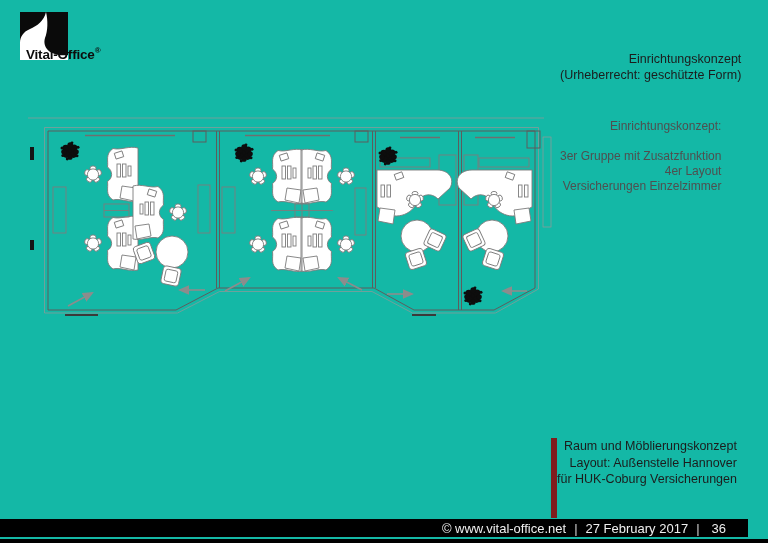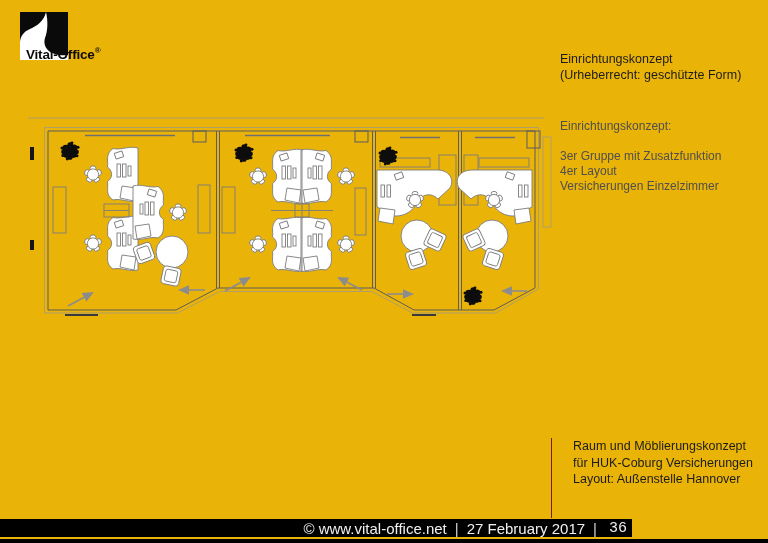--- a/index.html
+++ b/index.html
@@ -1,43 +1,43 @@
 <!DOCTYPE html>
 <html lang="de" style="--wall: #5d5d5d; --linethin: #979797; --furniture: #7c7c7c; --rail: #6f6f6f; --plant: #0d0d0d; --arrow: #8c8c8c;"><head>
 <meta charset="utf-8">
 <style>
   html,body{margin:0;padding:0;background:#e8e8e8;}
   #page{
-    position:relative;width:768px;height:543px;background:#eab308;
+    position:relative;width:768px;height:543px;background:#14b8a6;
     font-family:"Liberation Sans",sans-serif;overflow:hidden;
   }
   
   #logo{position:absolute;left:20px;top:12px;width:200px;height:50px;}
   #logo svg{position:absolute;left:0;top:0;}
   #logo-word{
     position:absolute;left:6px;top:34px;white-space:nowrap;
     font-weight:bold;font-size:13.5px;letter-spacing:-0.2px;color:#0c0c0c;
   }
   #logo-word sup{font-size:8px;}
   
-  .txtblock{position:absolute;white-space:nowrap;}
+  .txtblock{position:absolute;white-space:nowrap;text-align:right;}
   #concept-block{left:560px;top:52px;font-size:12.5px;line-height:15.5px;color:#1c1c1c;}
   #example-block{left:560px;top:119px;font-size:12px;line-height:15px;color:#4f4f4f;}
   #example-block .ex-title{margin-bottom:15px;}
   #project-block{
-    left:551px;top:438px;height:80px;border-left:1px solid #7f1d1d;
-    padding-left:21px;font-size:12.5px;line-height:16.5px;color:#1c1c1c;
+    left:551px;top:438px;height:80px;border-left:6px solid #7f1d1d;
+    padding-left:0;font-size:12.5px;line-height:16.5px;color:#1c1c1c;
   }
   
   #footer-bar{
-    position:absolute;left:0;top:519px;width:632px;height:18px;background:#000;
-    color:#efefef;font-size:15px;display:flex;align-items:center;justify-content:flex-end;
+    position:absolute;left:0;top:519px;width:748px;height:18px;background:#000;
+    color:#efefef;font-size:13px;display:flex;align-items:center;justify-content:flex-end;
   }
   #footer-bar .sep{margin:0 8px;color:#cfcfcf;}
-  #footer-bar .pg{margin-right:5px;margin-left:4px;font-family:Liberation Mono, monospace;}
+  #footer-bar .pg{margin-right:22px;margin-left:4px;}
   #footer-edge{position:absolute;left:0;top:539px;width:768px;height:4px;background:#000;}
   
   #plan{position:absolute;left:28px;top:100px;}
   .wall{stroke:var(--wall,#5d5d5d);stroke-width:1;fill:none;}
   .wallthin{stroke:var(--linethin,#979797);stroke-width:0.7;fill:none;}
   .fn{stroke:var(--furniture,#7c7c7c);stroke-width:0.9;fill:#fff;}
   .fnopen{stroke:var(--furniture,#7c7c7c);stroke-width:0.9;fill:none;}
   .rail{stroke:var(--rail,#6f6f6f);stroke-width:1.6;fill:none;}
   .plant{fill:var(--plant,#0d0d0d);stroke:none;}
   .doorarrow{stroke:var(--arrow,#8c8c8c);stroke-width:1.6;fill:none;}
@@ -65,22 +65,22 @@
 
   <div id="example-block" class="txtblock">
     <div class="ex-title">Einrichtungskonzept:</div>
     <div>3er Gruppe mit Zusatzfunktion</div>
     <div>4er Layout</div>
     <div>Versicherungen Einzelzimmer</div>
   </div>
 
   <div id="project-block" class="txtblock">
     <div>Raum und Möblierungskonzept</div>
+    <div>Layout: Außenstelle Hannover</div>
     <div>für HUK-Coburg Versicherungen</div>
-    <div>Layout: Außenstelle Hannover</div>
   </div>
 
   <div id="footer-bar">
     <span>©  www.vital-office.net</span>
     <span class="sep">|</span>
     <span>27 February 2017</span>
     <span class="sep">|</span>
     <span class="pg">36</span>
   </div>
   <div id="footer-edge"></div>

